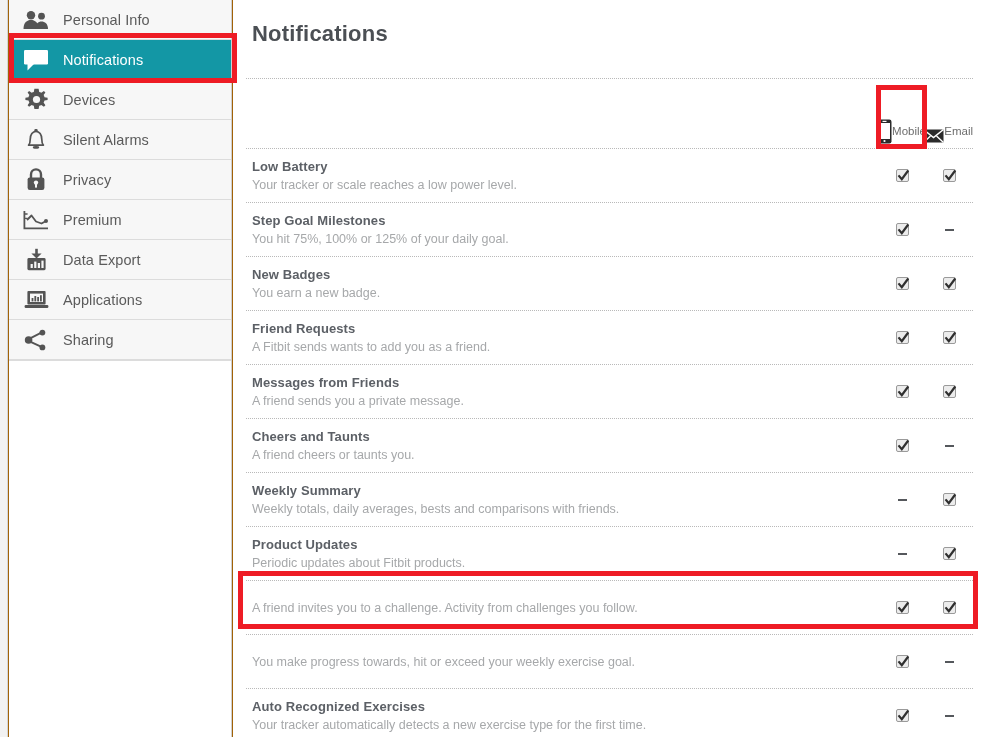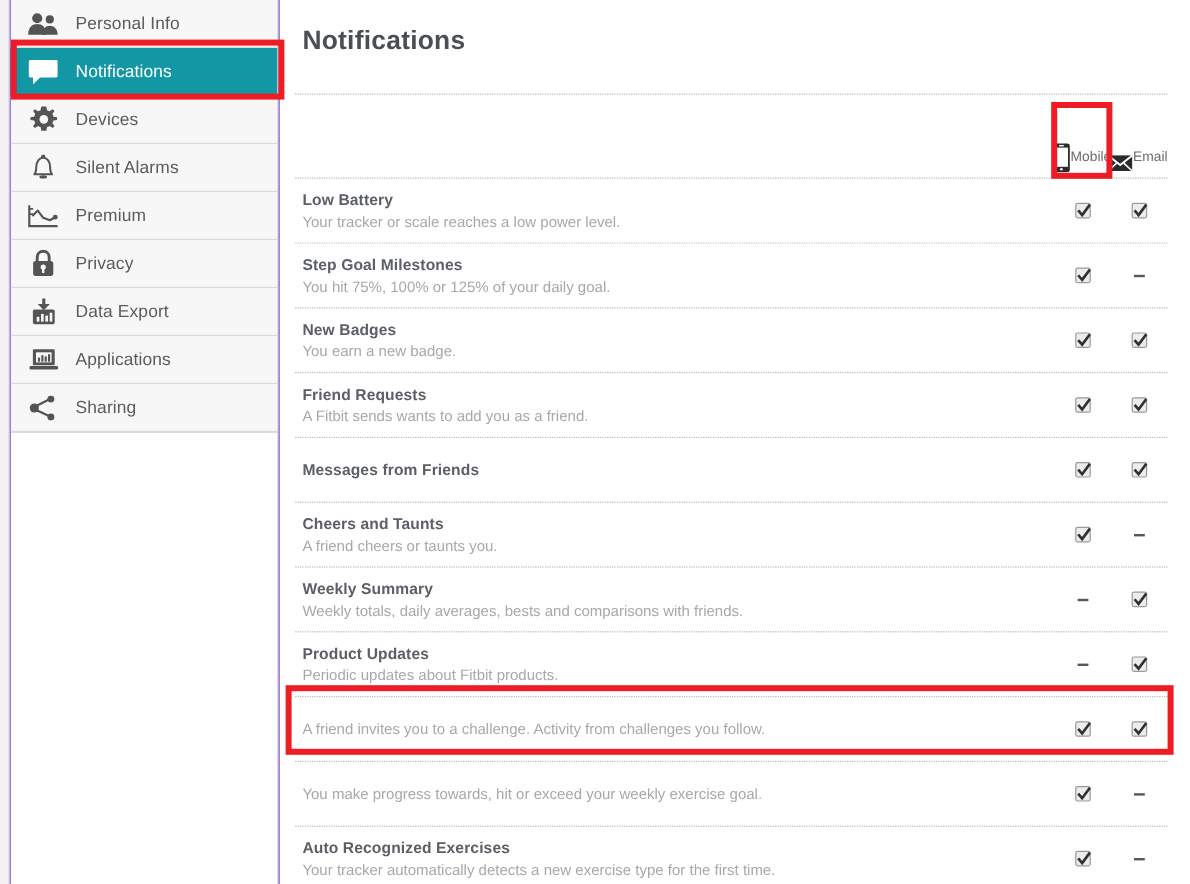--- a/index.html
+++ b/index.html
@@ -7,21 +7,21 @@
   html, body {
     margin: 0; padding: 0;
     width: 992px; height: 737px;
     background: #ffffff;
     font-family: "Liberation Sans", sans-serif;
     overflow: hidden;
   }
   #app {
     position: relative;
     width: 875px; height: 737px;
-    background: #6d28d9;
+    background: #a16207;
   }
 
   
   .left-gutter {
     position: absolute;
     left: 0; top: 0;
     width: 8px; height: 737px;
     background: #f2f2f2;
     border-right: 1px solid #d4d4d4;
   }
@@ -232,39 +232,39 @@
             <svg width="22" height="23" viewBox="0 0 22 23">
               <path d="M3.6 17.2 C3.6 17.2 5.2 15.6 5.2 11.4 C5.2 6.6 7.7 3.4 11 3.4 C14.3 3.4 16.8 6.6 16.8 11.4 C16.8 15.6 18.4 17.2 18.4 17.2 Z" fill="none" stroke="#545454" stroke-width="1.7" stroke-linejoin="round"></path>
               <rect x="9.3" y="1" width="3.4" height="2.6" rx="1.2" fill="#545454"></rect>
               <ellipse cx="11" cy="19.4" rx="3.2" ry="1.4" fill="#545454"></ellipse>
             </svg>
           </span>
           <span class="nav-label">Silent Alarms</span>
         </li>
         <li class="nav-item">
           <span class="nav-icon">
+            <svg width="20" height="23" viewBox="0 0 20 23">
+              <path d="M5 10 L5 6.6 C5 3.6 7.2 1.4 10 1.4 C12.8 1.4 15 3.6 15 6.6 L15 10" fill="none" stroke="#545454" stroke-width="2.4"></path>
+              <rect x="1.6" y="9.4" width="16.8" height="12.6" rx="2.2" fill="#545454"></rect>
+              <circle cx="10" cy="14.6" r="2.2" fill="#f7f7f7"></circle>
+              <rect x="9" y="15.4" width="2" height="4.2" fill="#f7f7f7"></rect>
+            </svg>
+          </span>
+          <span class="nav-label">Privacy</span>
+        </li>
+        <li class="nav-item">
+          <span class="nav-icon">
             <svg width="26" height="20" viewBox="0 0 26 20">
               <path d="M1.4 1 L1.4 18.4 L25 18.4" fill="none" stroke="#545454" stroke-width="1.8"></path>
               <path d="M4 10 L8.5 5.5 L13 11.5 L18.5 13.5 L23 11" fill="none" stroke="#545454" stroke-width="1.8" stroke-linejoin="round"></path>
               <circle cx="23" cy="11" r="2" fill="#545454"></circle>
               <path d="M1.4 4 L4.6 4 M1.4 8.4 L4.6 8.4" stroke="#545454" stroke-width="1.4"></path>
             </svg>
           </span>
           <span class="nav-label">Premium</span>
-        </li>
-        <li class="nav-item">
-          <span class="nav-icon">
-            <svg width="20" height="23" viewBox="0 0 20 23">
-              <path d="M5 10 L5 6.6 C5 3.6 7.2 1.4 10 1.4 C12.8 1.4 15 3.6 15 6.6 L15 10" fill="none" stroke="#545454" stroke-width="2.4"></path>
-              <rect x="1.6" y="9.4" width="16.8" height="12.6" rx="2.2" fill="#545454"></rect>
-              <circle cx="10" cy="14.6" r="2.2" fill="#f7f7f7"></circle>
-              <rect x="9" y="15.4" width="2" height="4.2" fill="#f7f7f7"></rect>
-            </svg>
-          </span>
-          <span class="nav-label">Privacy</span>
         </li>
         <li class="nav-item">
           <span class="nav-icon">
             <svg width="23" height="23" viewBox="0 0 23 23">
               <path d="M11.5 0.8 L11.5 7" stroke="#545454" stroke-width="2.6"></path>
               <path d="M6.4 5.4 L11.5 10.6 L16.6 5.4 Z" fill="#545454"></path>
               <rect x="2.4" y="10" width="18.2" height="12.2" rx="1.4" fill="#545454"></rect>
               <rect x="5.6" y="16" width="2.2" height="4" fill="#f7f7f7"></rect>
               <rect x="9.2" y="13.6" width="2.2" height="6.4" fill="#f7f7f7"></rect>
               <rect x="12.8" y="15" width="2.2" height="5" fill="#f7f7f7"></rect>
@@ -414,20 +414,21 @@
                 <svg width="13" height="14" viewBox="0 0 13 14">
                   <path d="M2.2 7.2 L4.8 10.2 L10.6 2.4" fill="none" stroke="#303030" stroke-width="2.2" stroke-linecap="square"></path>
                 </svg>
               </span>
             </div>
           </div>
           <div class="dotted-rule"></div>
           <div class="row">
             <div class="texts">
               <div class="r-title">Messages from Friends</div>
+              <div class="r-desc">A friend sends you a private message.</div>
             </div>
             <div class="cell">
               <span class="cbox">
                 <svg width="13" height="14" viewBox="0 0 13 14">
                   <path d="M2.2 7.2 L4.8 10.2 L10.6 2.4" fill="none" stroke="#303030" stroke-width="2.2" stroke-linecap="square"></path>
                 </svg>
               </span>
             </div>
             <div class="cell">
               <span class="cbox">

